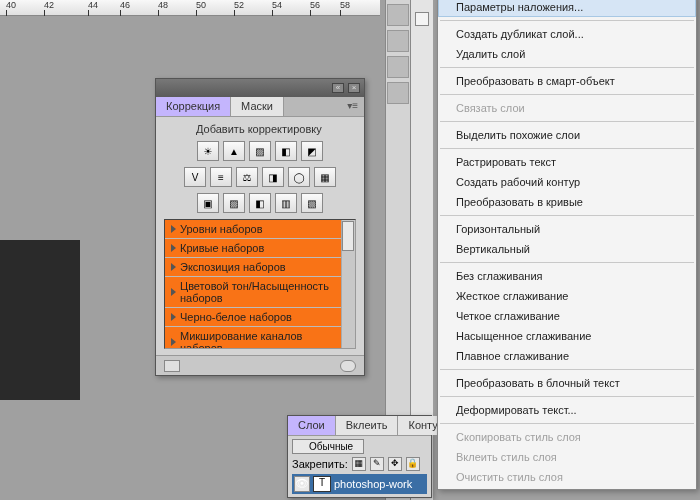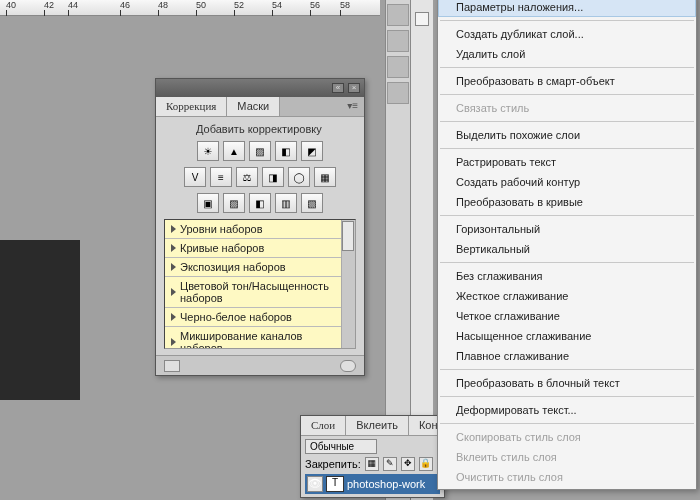--- a/index.html
+++ b/index.html
@@ -14,58 +14,58 @@
 .right-strip { position: absolute; top: 0; left: 385px; width: 26px; height: 500px; background: #d4d4d4; border-left: 1px solid #888; border-right: 1px solid #888; }
 .strip-icon { width: 22px; height: 22px; margin: 4px auto; background: #bbb; border: 1px solid #999; }
 .right-col2 { position: absolute; top: 0; left: 411px; width: 22px; height: 500px; background: #e4e4e4; }
 .r2-box { width: 14px; height: 14px; margin: 12px auto; background: #f4f4f4; border: 1px solid #888; }
 
 .panel { position: absolute; background: #d4d4d4; border: 1px solid #555; box-shadow: 2px 2px 5px rgba(0,0,0,.3); }
 .panel-titlebar { height: 18px; background: linear-gradient(#787878,#5a5a5a); display: flex; justify-content: flex-end; align-items: center; padding: 0 4px; gap: 4px; }
 .titlebar-btn { width: 12px; height: 10px; background: #888; border: 1px solid #444; font-size: 8px; color: #ddd; text-align: center; line-height: 8px; }
 .panel-tabs { height: 20px; background: #b8b8b8; display: flex; border-bottom: 1px solid #999; }
 .panel-tab { padding: 3px 10px; background: #e5e5e5; border-right: 1px solid #999; color: #333; cursor: default; }
-.panel-tab.active { background: #e5e5e5; font-family: Liberation Serif, serif; }
+.panel-tab.active { background: #c4b5fd; }
 .panel-body { padding: 6px 8px; }
 .panel-footer { height: 20px; background: #c8c8c8; border-top: 1px solid #999; display: flex; justify-content: space-between; align-items: center; padding: 0 8px; }
 
 .adj-panel { top: 78px; left: 155px; width: 210px; }
 .adj-row { display: flex; justify-content: center; gap: 4px; margin: 6px 0; }
 .adj-icon { width: 22px; height: 20px; background: linear-gradient(#fafafa,#e0e0e0); border: 1px solid #888; display: flex; align-items: center; justify-content: center; font-size: 10px; }
-.adj-list { border: 1px inset #999; background: #fef9c3; max-height: 130px; overflow: hidden; position: relative; }
+.adj-list { border: 1px inset #999; background: #f97316; max-height: 130px; overflow: hidden; position: relative; }
 .adj-list-scroll { position: absolute; right: 0; top: 0; width: 14px; height: 100%; background: #c8c8c8; border-left: 1px solid #aaa; }
 .adj-list-thumb { position: absolute; right: 1px; top: 1px; width: 12px; height: 30px; background: #e8e8e8; border: 1px solid #888; }
 .adj-item { padding: 3px 6px; border-bottom: 1px solid #bbb; color: #222; display: flex; align-items: center; gap: 4px; margin-right: 14px; }
 .tri { width: 0; height: 0; border-top: 4px solid transparent; border-bottom: 4px solid transparent; border-left: 5px solid #555; }
 
-.layers-panel { top: 415px; left: 300px; width: 145px; }
+.layers-panel { top: 415px; left: 287px; width: 145px; }
 .layers-body { padding: 3px 4px; font-size: 10px; }
 .layers-row { display: flex; align-items: center; gap: 4px; margin-bottom: 3px; }
 .lock-icon { width: 14px; height: 14px; background: #e8e8e8; border: 1px solid #888; font-size: 9px; text-align: center; }
 .layer-entry { display: flex; align-items: center; gap: 3px; background: #3a6ea5; color: #fff; padding: 2px; }
 .layer-thumb { width: 18px; height: 16px; background: #fff; border: 1px solid #333; text-align: center; font-size: 10px; color: #000; }
 .eye { width: 16px; height: 16px; background: #e8e8e8; border: 1px solid #888; text-align: center; }
 
 .context-menu { position: absolute; top: -6px; left: 437px; width: 260px; background: #f4f4f4; border: 1px solid #888; box-shadow: 2px 2px 6px rgba(0,0,0,.3); padding: 2px 0; }
 .menu-item { padding: 4px 18px; color: #222; cursor: default; }
 .menu-item.highlighted { background: #d6e5f5; border: 1px solid #a8c8e4; padding: 3px 17px; }
 .menu-item.disabled { color: #a0a0a0; }
 .menu-sep { height: 1px; background: #c8c8c8; margin: 3px 2px; }
 
 .panel-menu-icon { font-size: 10px; color: #ddd; }
 .footer-ic { width: 16px; height: 12px; background: #e0e0e0; border: 1px solid #888; }
-.select-mode { background: #e8e8e8; border: 1px solid #888; font-size: 10px; padding: 1px 4px; width: 72px; }
+.select-mode { background: #e8e8e8; border: 1px solid #888; font-size: 10px; padding: 1px 16px; width: 72px; }
 </style>
 </head>
 <body>
 
 <div class="ruler">
     <span class="ruler-tick" style="left: 6px;">40</span>
     <span class="ruler-tick" style="left: 44px;">42</span>
-    <span class="ruler-tick" style="left: 68px;">44</span>
+    <span class="ruler-tick" style="left: 88px;">44</span>
     <span class="ruler-tick" style="left: 120px;">46</span>
     <span class="ruler-tick" style="left: 158px;">48</span>
     <span class="ruler-tick" style="left: 196px;">50</span>
     <span class="ruler-tick" style="left: 234px;">52</span>
     <span class="ruler-tick" style="left: 272px;">54</span>
     <span class="ruler-tick" style="left: 310px;">56</span>
     <span class="ruler-tick" style="left: 340px;">58</span>
   </div>
 <div class="dark-block"></div>
 
@@ -175,21 +175,21 @@
 </div>
 
 <div class="context-menu">
     <div class="menu-item highlighted">Параметры наложения...</div>
     <div class="menu-sep"></div>
     <div class="menu-item">Создать дубликат слой...</div>
     <div class="menu-item">Удалить слой</div>
     <div class="menu-sep"></div>
     <div class="menu-item">Преобразовать в смарт-объект</div>
     <div class="menu-sep"></div>
-    <div class="menu-item disabled">Связать стиль</div>
+    <div class="menu-item disabled">Связать слои</div>
     <div class="menu-sep"></div>
     <div class="menu-item">Выделить похожие слои</div>
     <div class="menu-sep"></div>
     <div class="menu-item">Растрировать текст</div>
     <div class="menu-item">Создать рабочий контур</div>
     <div class="menu-item">Преобразовать в кривые</div>
     <div class="menu-sep"></div>
     <div class="menu-item">Горизонтальный</div>
     <div class="menu-item">Вертикальный</div>
     <div class="menu-sep"></div>

